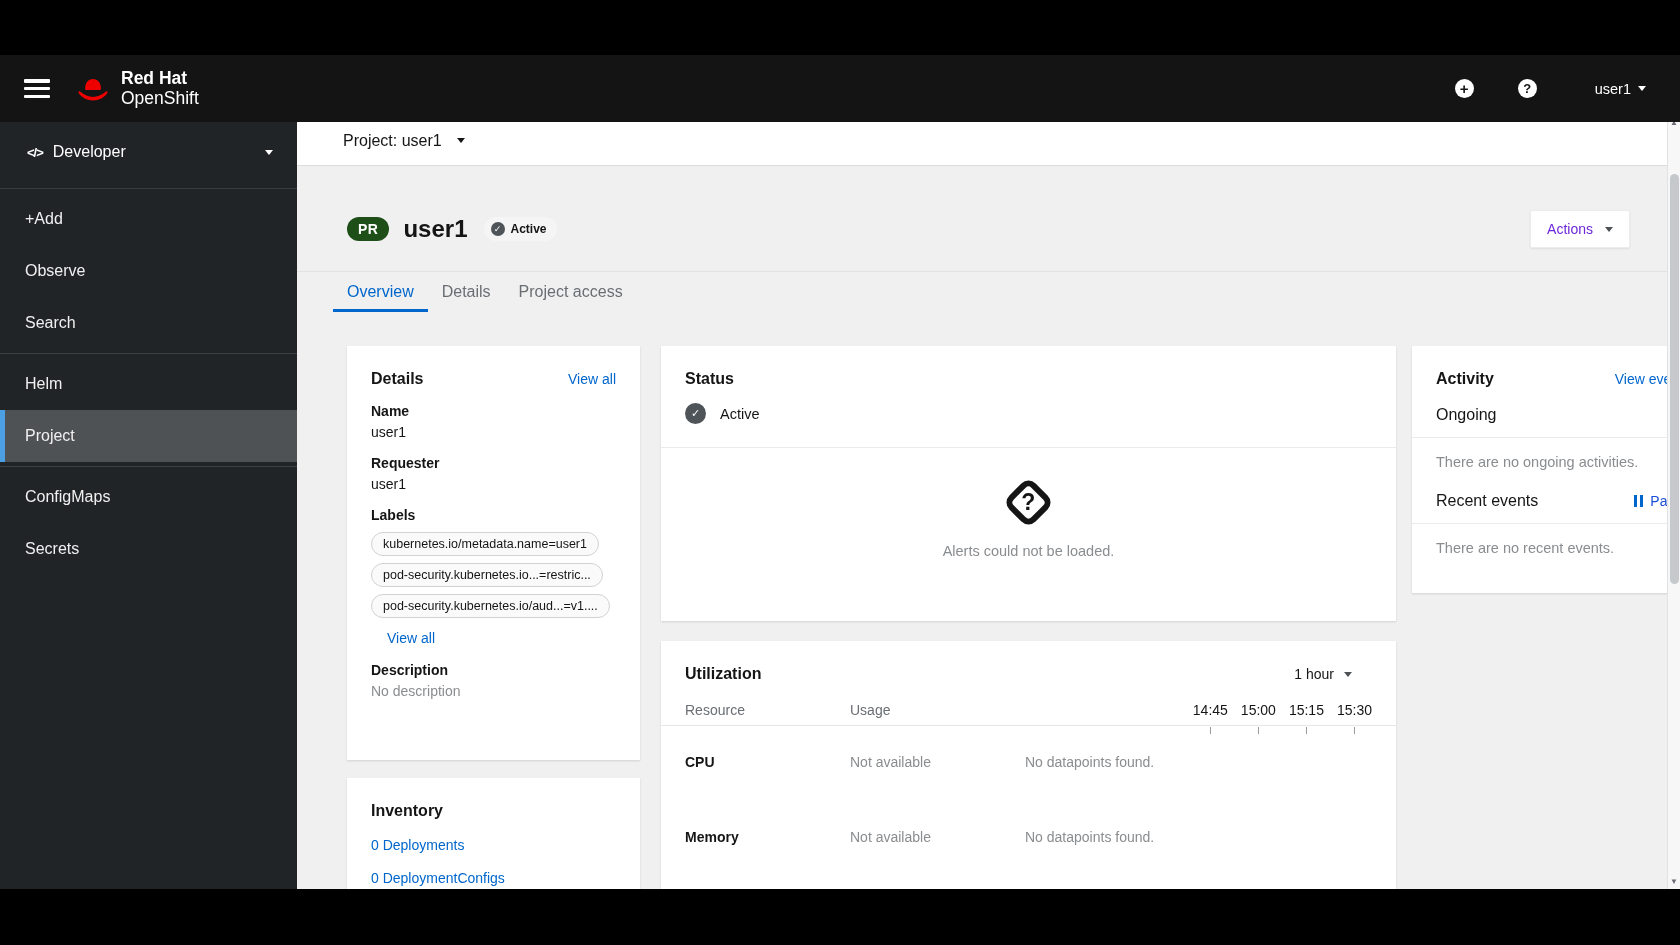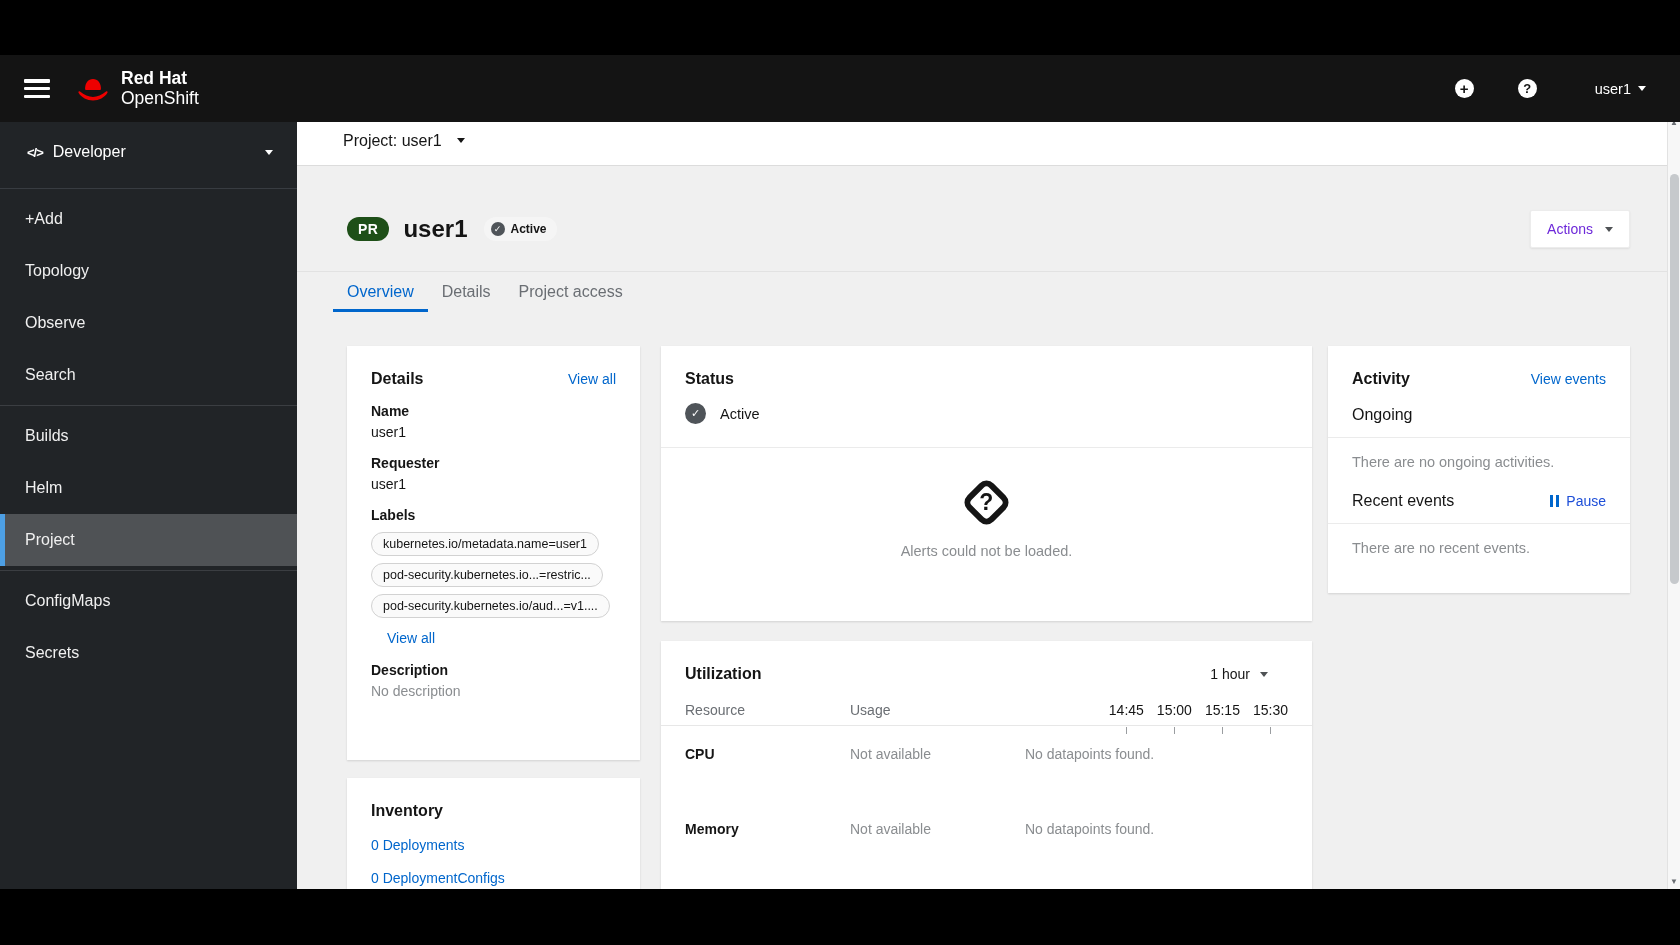--- a/index.html
+++ b/index.html
@@ -75,21 +75,21 @@
   .tabs-wrap { margin-top:23px; border-top:1px solid #e2e2e2; padding-left:36px; }
   .tabs { display:flex; }
   .tab { padding:11px 14px 8px 14px; font-size:16px; color:#6a6e73; cursor:pointer;
          border-bottom:3px solid transparent; }
   .tab.active { color:#0066cc; border-bottom-color:#0066cc; }
 
   
   .dashboard { display:flex; padding:34px 50px 0 50px; align-items:flex-start; }
   .card { background:#fff; box-shadow:0 1px 2px rgba(3,3,3,.13); }
   .col1 { width:293px; flex:none; }
-  .col2 { width:651px; flex:none; margin:0 16px 0 21px; }
+  .col2 { width:735px; flex:none; margin:0 16px 0 21px; }
   .col3 { width:302px; flex:none; }
   .card { padding:24px; }
   .card-head { display:flex; align-items:baseline; }
   .card-title { font-size:16px; font-weight:700; color:#151515; }
   .link { color:#0066cc; font-size:14px; text-decoration:none; cursor:pointer; }
   .card-head .link { margin-left:auto; }
 
   
   .details-card { height:414px; }
   .fld-label { font-size:14px; font-weight:700; color:#151515; margin-top:15px; }
@@ -121,21 +121,21 @@
   .utilization-card { margin-top:20px; height:280px; }
   .duration-select { margin-left:auto; margin-right:20px; display:flex; align-items:center; gap:10px;
                      font-size:14px; color:#151515; cursor:pointer; }
   .duration-select .caret-down { color:#4f5255; border-top-width:5px; border-left-width:4px; border-right-width:4px; }
   .util-grid { display:grid; grid-template-columns:165px 175px 1fr; align-items:baseline; }
   .util-header { margin-top:19px; font-size:14px; color:#6a6e73; }
   .times { display:flex; justify-content:flex-end; gap:13px; color:#151515; }
   .time-cell { position:relative; }
   .time-cell .tick { position:absolute; left:50%; top:calc(100% + 9px); width:1px; height:7px; background:#9a9da0; }
   .util-divider { border-top:1px solid #e7e7e7; margin:7px -24px 0; }
-  .util-row { margin-top:20px; font-size:14px; }
+  .util-row { margin-top:28px; font-size:14px; }
   .util-row + .util-row { margin-top:59px; }
   .util-row .res { font-weight:700; color:#151515; }
   .util-row .muted { color:#8a8d90; }
 
   
   .activity-card { height:247px; }
   .sub-row { display:flex; align-items:center; margin-top:18px; font-size:16px; color:#151515; }
   .activity-card .full-divider { margin-top:13px; }
   .empty-line { margin-top:16px; font-size:14.5px; color:#8a8d90; }
   .sub-row.recent { margin-top:22px; }
@@ -194,26 +194,24 @@
   <div class="app-body">
 
     <aside class="sidebar">
       <div class="perspective">
         <span class="dev-icon"></span>
         <span class="label">Developer</span>
         <span class="caret-down"></span>
       </div>
       <nav class="nav-group">
         <div class="nav-item">+Add</div>
-        <div class="nav-item">Topology</div>
         <div class="nav-item">Observe</div>
         <div class="nav-item">Search</div>
       </nav>
       <nav class="nav-group nav-sep">
-        <div class="nav-item">Builds</div>
         <div class="nav-item">Helm</div>
         <div class="nav-item active">Project</div>
       </nav>
       <nav class="nav-group nav-sep">
         <div class="nav-item">ConfigMaps</div>
         <div class="nav-item">Secrets</div>
       </nav>
     </aside>
 
     <main class="main">

